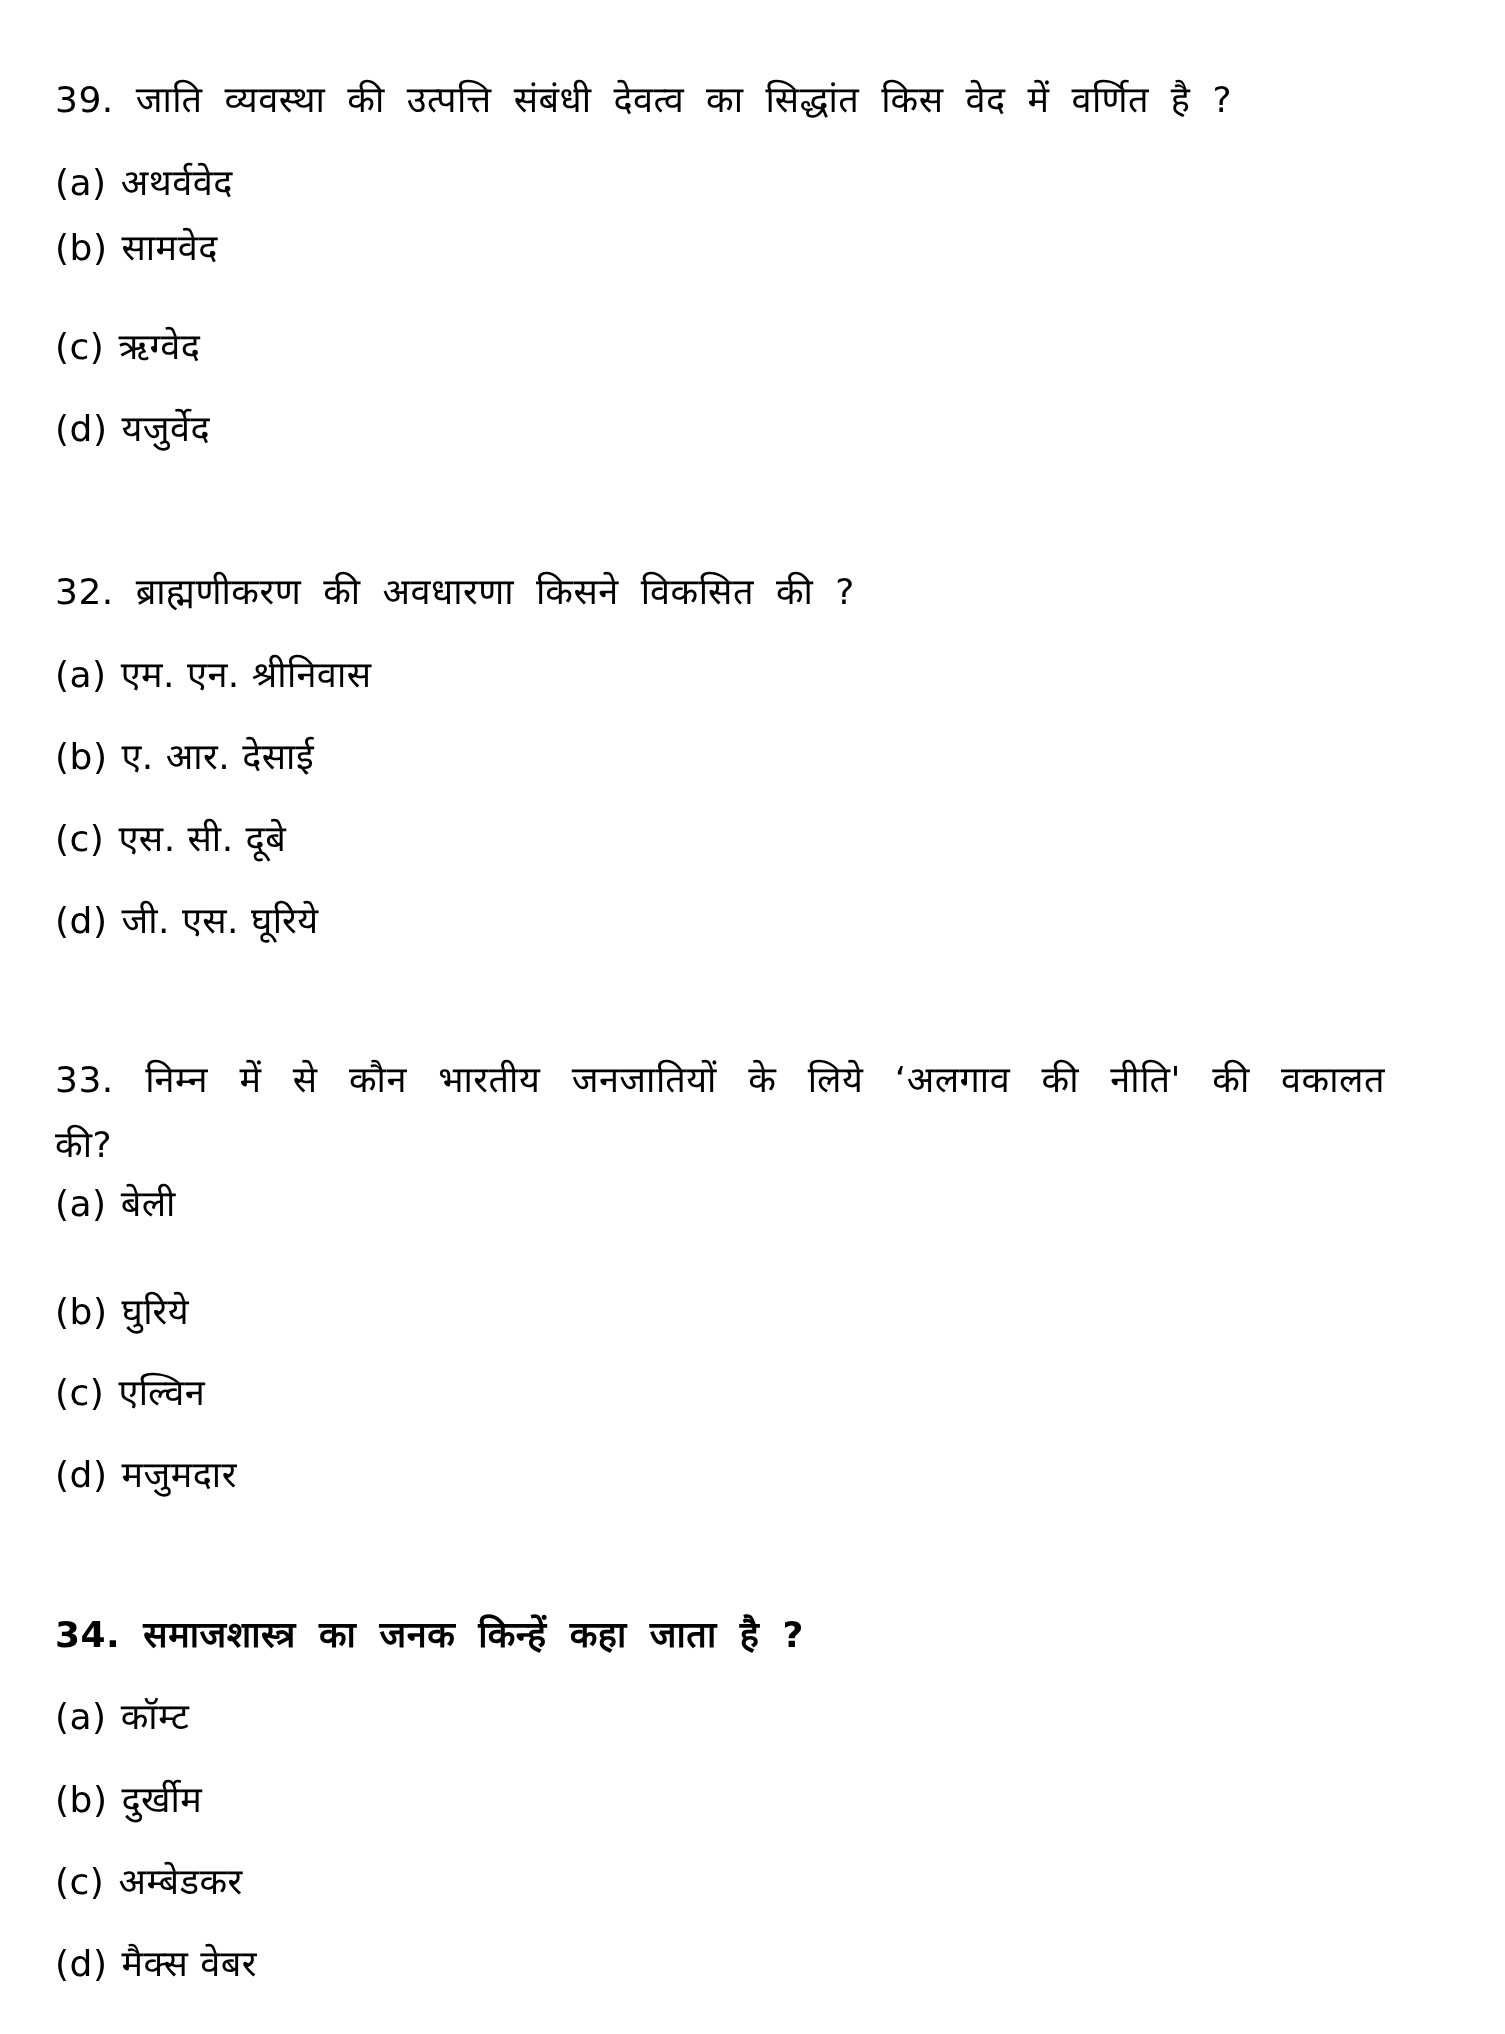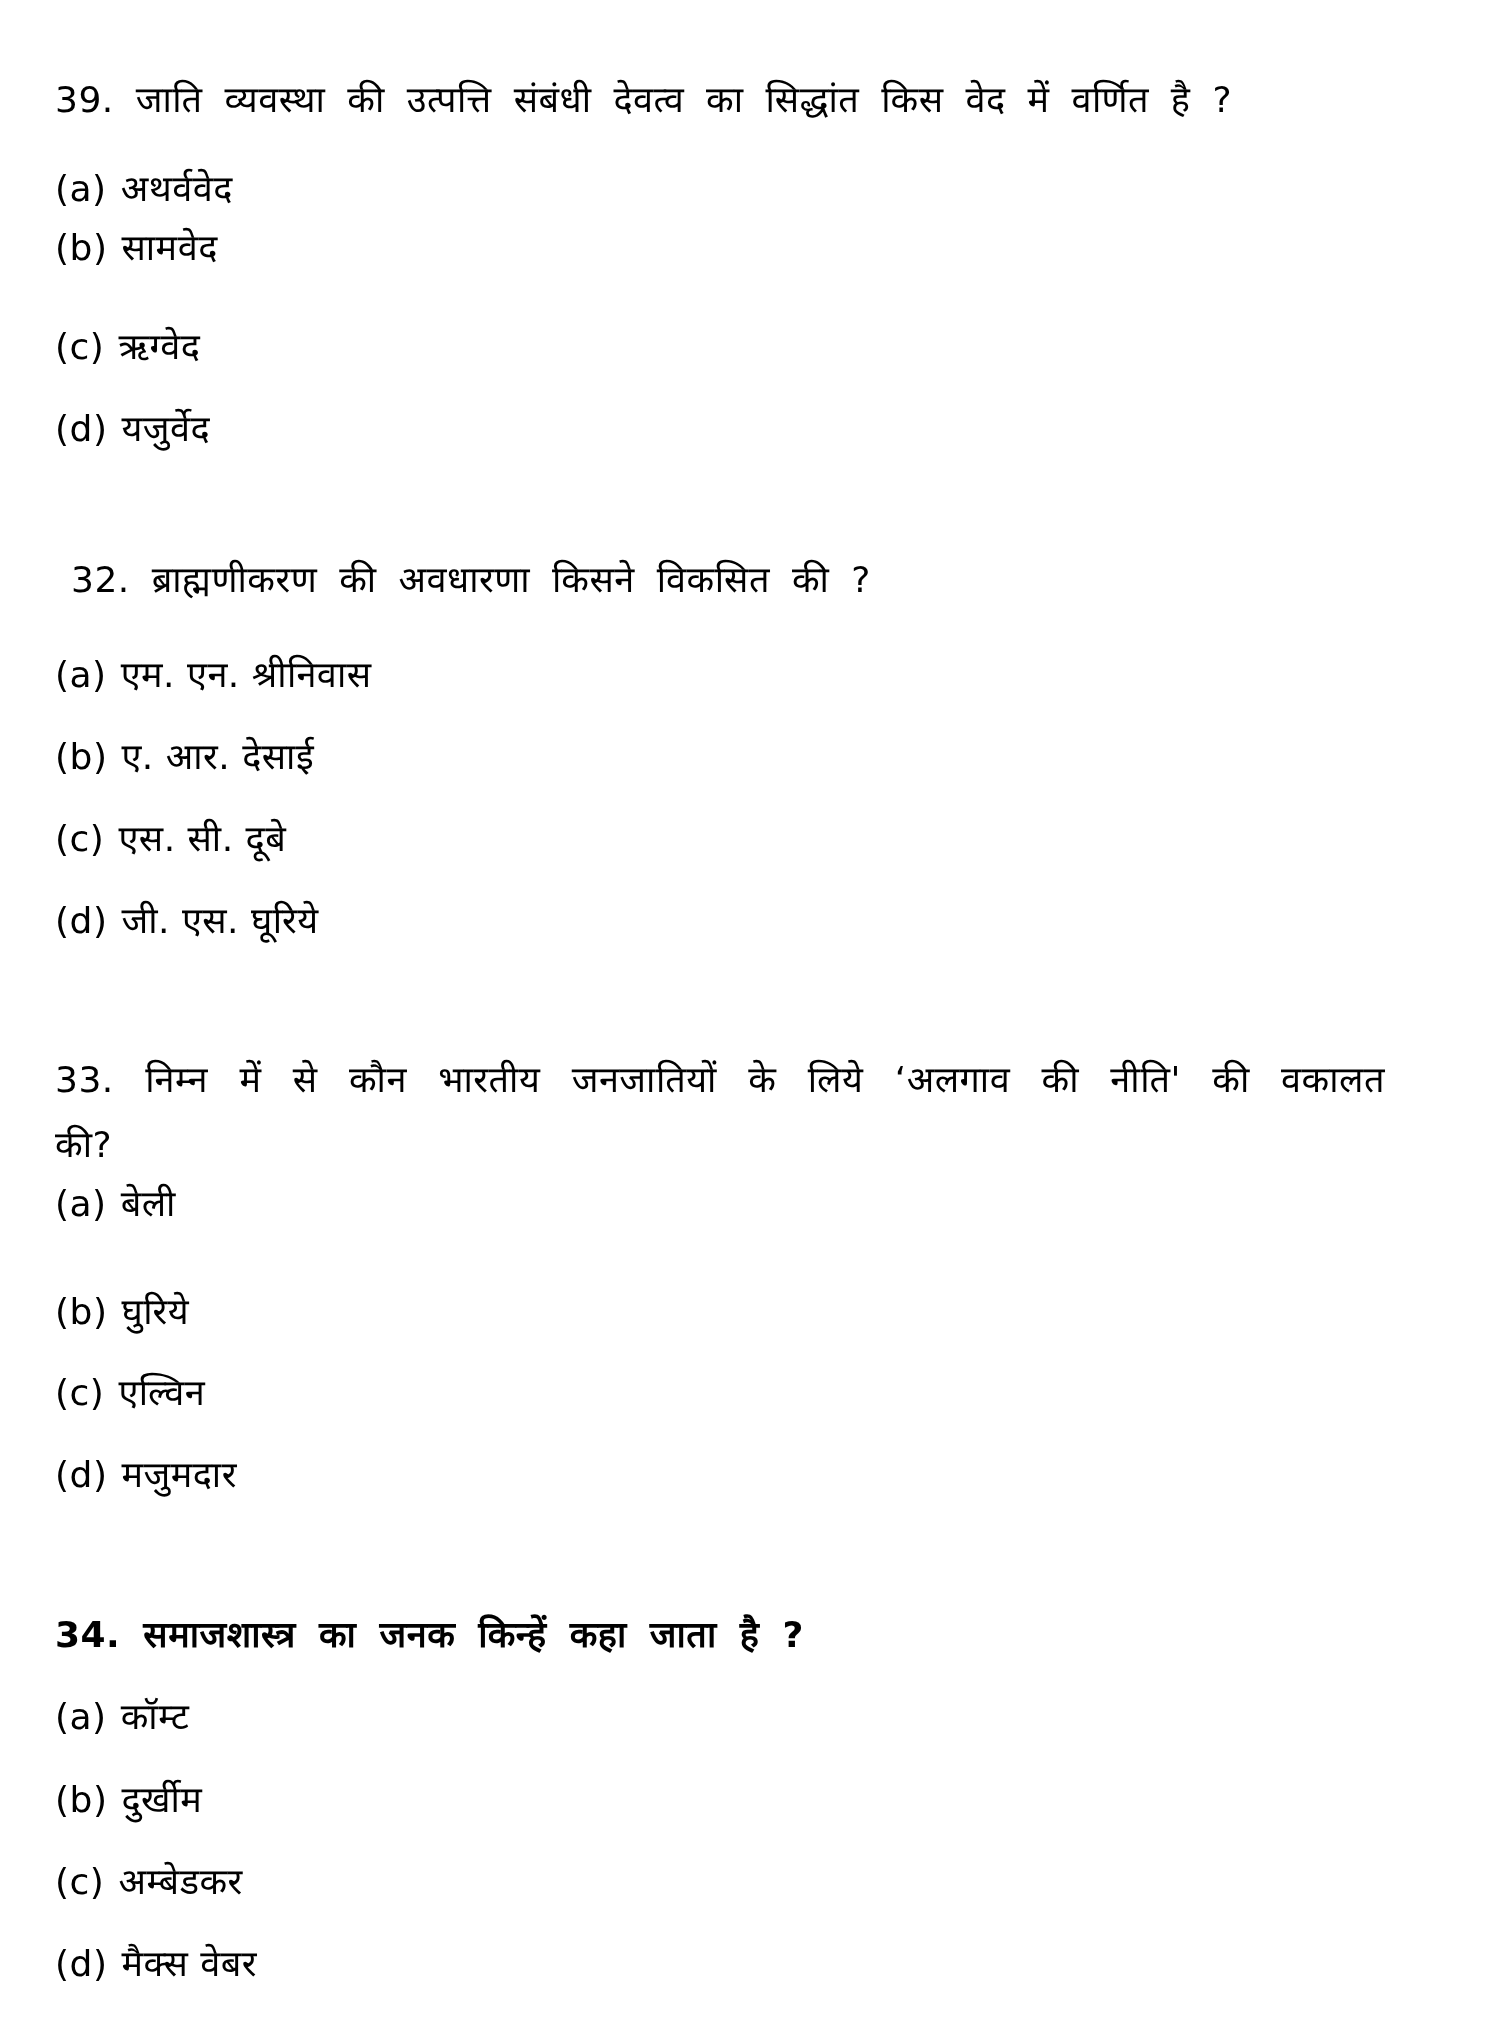--- a/index.html
+++ b/index.html
@@ -38,34 +38,34 @@
       margin-right: 14px;
     }
   </style>
 </head>
 <body>
 
 <div class="line q-line" style="top:76px;">
   <span>39.</span>
   <span>जाति व्यवस्था की उत्पत्ति संबंधी देवत्व का सिद्धांत किस वेद में वर्णित है ?</span>
 </div>
-<div class="line" style="top:165px;">
+<div class="line" style="top:159px;">
   <span class="opt-label">(a)</span><span>अथर्ववेद</span>
 </div>
 <div class="line" style="top:224px;">
   <span class="opt-label">(b)</span><span>सामवेद</span>
 </div>
 <div class="line" style="top:323px;">
   <span class="opt-label">(c)</span><span>ऋग्वेद</span>
 </div>
 <div class="line" style="top:405px;">
   <span class="opt-label">(d)</span><span>यजुर्वेद</span>
 </div>
 
-<div class="line q-line" style="top:556px;margin-left:16px;">
+<div class="line q-line" style="top:568px;">
   <span>32.</span>
   <span>ब्राह्मणीकरण की अवधारणा किसने विकसित की ?</span>
 </div>
 <div class="line" style="top:651px;">
   <span class="opt-label">(a)</span><span>एम. एन. श्रीनिवास</span>
 </div>
 <div class="line" style="top:733px;">
   <span class="opt-label">(b)</span><span>ए. आर. देसाई</span>
 </div>
 <div class="line" style="top:815px;">

